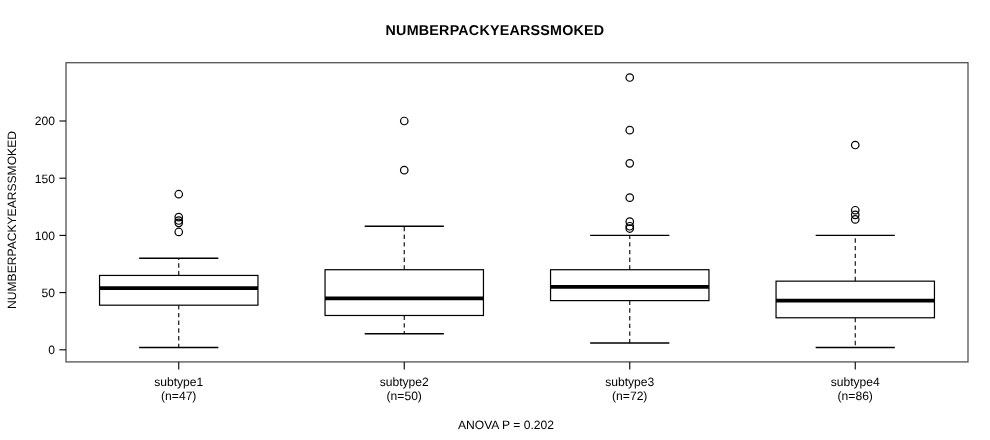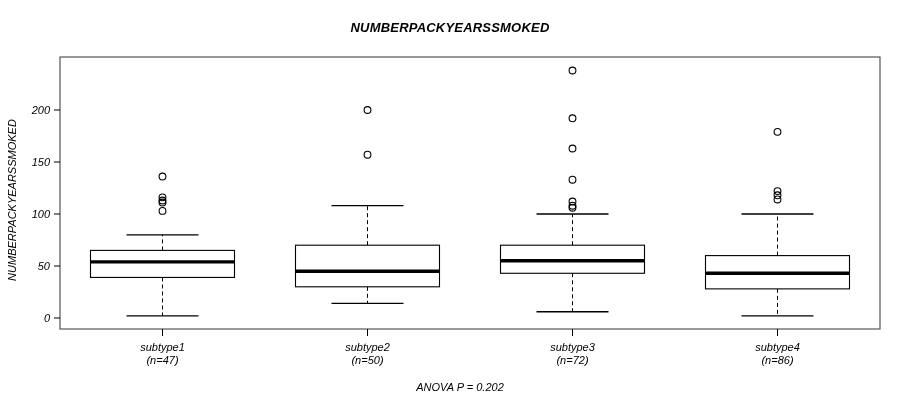--- a/index.html
+++ b/index.html
@@ -11,21 +11,20 @@
     width: 900px;
     height: 400px;
     font-family: "Liberation Sans", sans-serif;
     color: #000000;
     overflow: hidden;
   }
   #plot-root {
     position: relative;
     width: 900px;
     height: 400px;
-    font-style: italic;
   }
   #chart-title {
     position: absolute;
     top: 20px;
     left: 0;
     width: 900px;
     text-align: center;
     font-size: 13px;
     font-weight: bold;
     letter-spacing: 0.2px;

